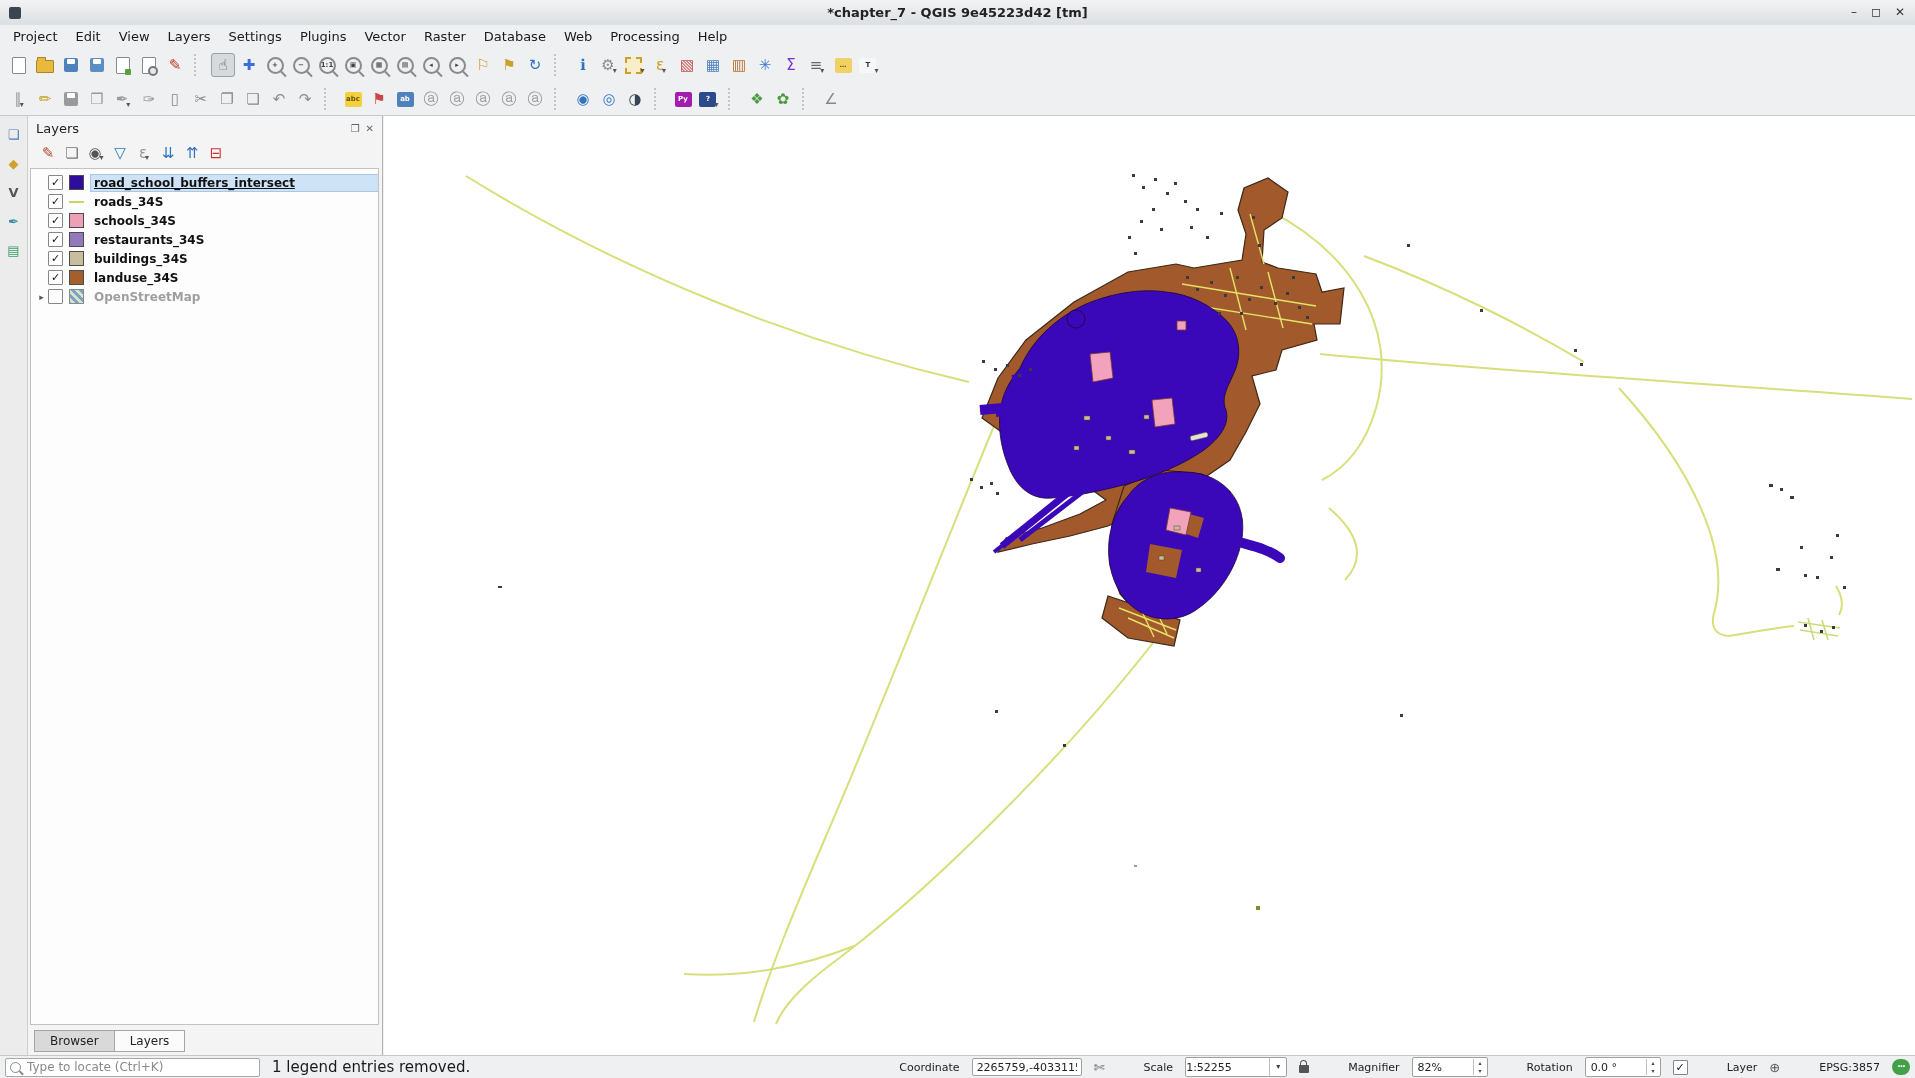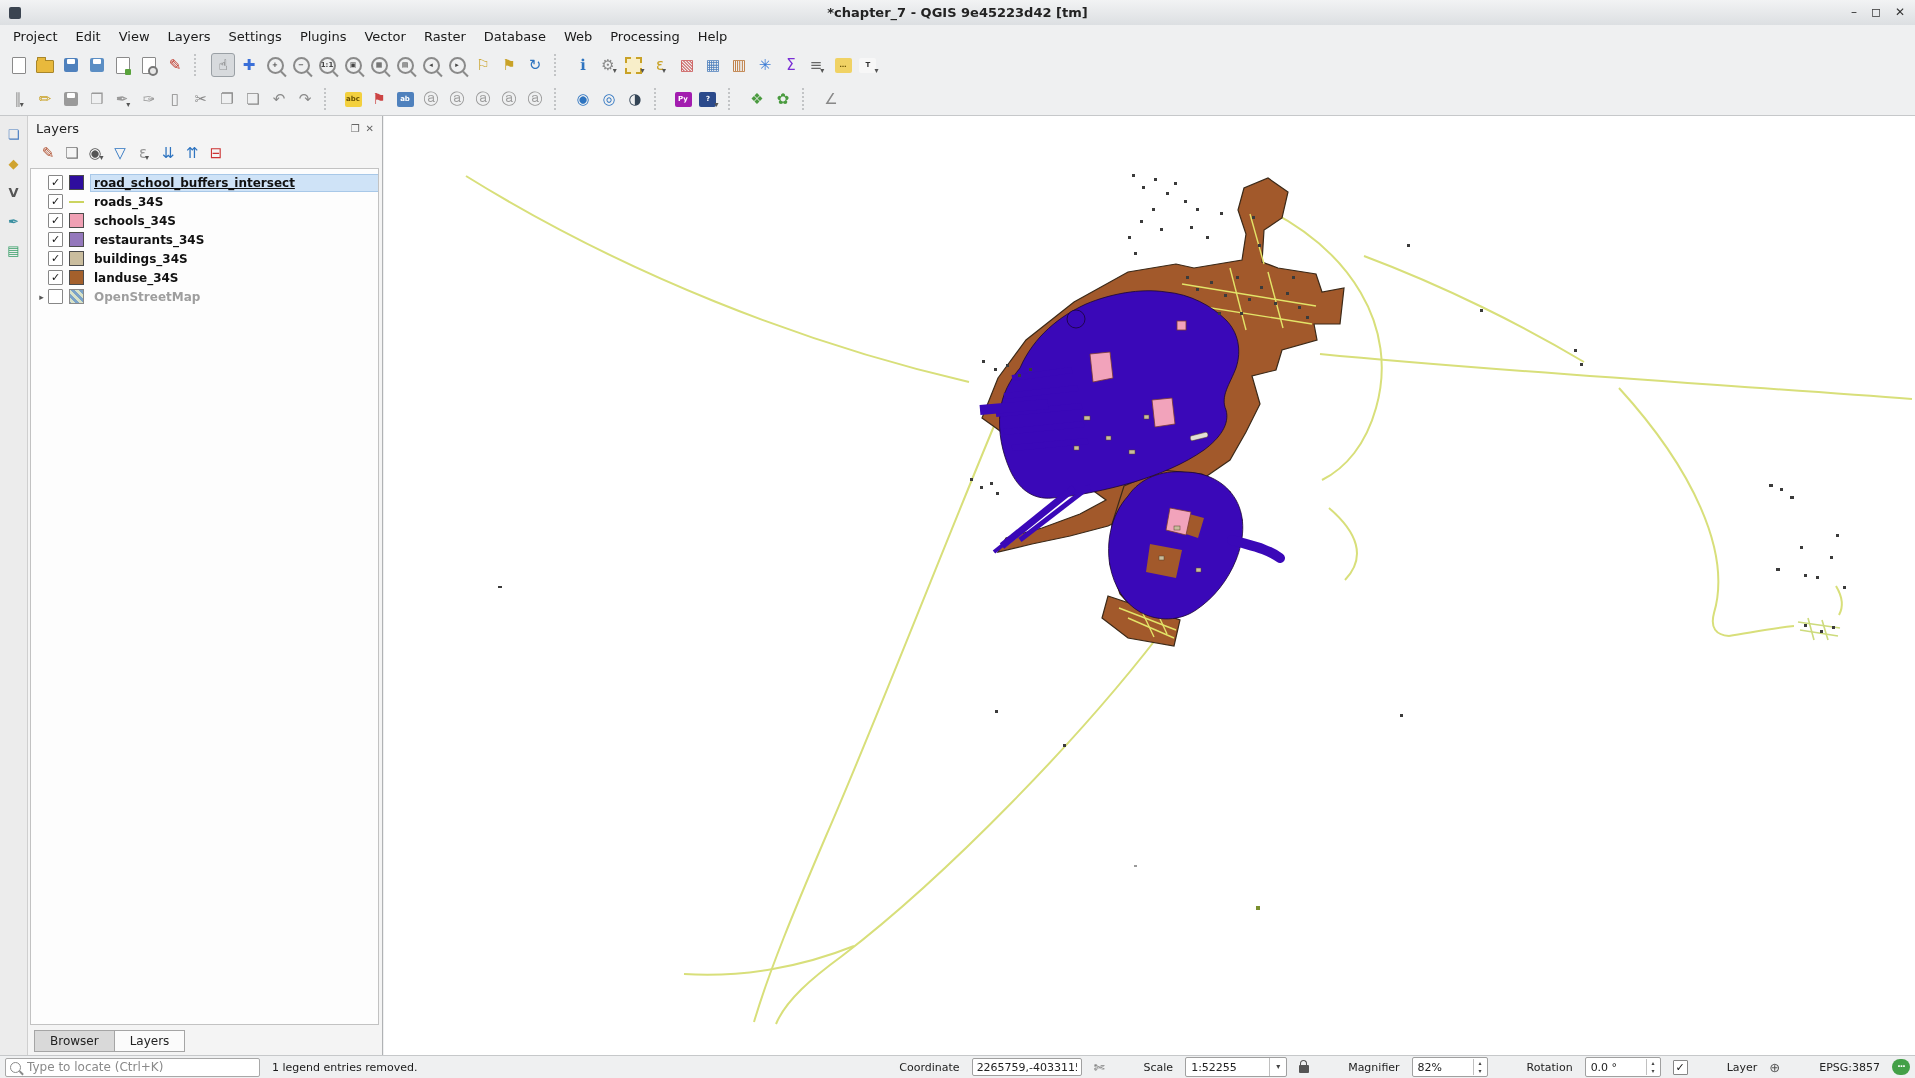--- a/index.html
+++ b/index.html
@@ -76,27 +76,27 @@
   .canvas{position:absolute;left:384px;top:116px;width:1531px;bottom:23px;background:var(--background,#fff);overflow:hidden;}
   .canvas svg{position:absolute;left:0;top:0;}
   
   .statusbar{position:absolute;left:0;bottom:0;width:100%;height:23px;background:#eff0f1;
     border-top:1px solid #c6c8ca;box-sizing:border-box;display:flex;align-items:center;padding:0 5px;gap:12px;font-size:11px;color:#222;}
   .locate{width:245px;height:17px;border:1px solid #a8a8a8;border-radius:2px;background:#fff;display:flex;align-items:center;padding:0 4px;gap:4px;flex:none;}
   .locate .ic-mag{width:9px;height:9px;border-width:1.5px;}
   .locate .ic-mag::after{width:5px;height:1.5px;bottom:-2px;right:-4px;}
   .locate input{border:none;outline:none;flex:1;font-size:12px;color:#333;background:transparent;font-family:inherit;}
   .locate input::placeholder{color:#8a8a8a;}
-  .sb-msg{font-size:11px;color:#1a1a1a;}
+  .sb-msg{font-size:15px;color:#1a1a1a;}
   .sb-spacer{flex:1;}
   .sb-label{color:#222;flex:none;margin-left:27px;}
   .sb-input{height:16px;border:1px solid #a0a0a0;border-radius:2px;background:#fff;font-size:11px;
      font-family:inherit;color:#222;text-align:left;padding:0 4px;box-sizing:content-box;}
   .sb-combo{height:18px;border:1px solid #a0a0a0;border-radius:2px;background:#fff;display:flex;align-items:center;width:100px;flex:none;}
-  .sb-combo span:first-child{flex:1;padding-left:5px;}
+  .sb-combo span:first-child{flex:1;}
   .combo-btn{width:16px;text-align:center;border-left:1px solid #c0c0c0;font-size:8px;color:#444;line-height:18px;}
   .sb-spin{height:18px;border:1px solid #a0a0a0;border-radius:2px;background:#fff;display:flex;align-items:center;width:74px;flex:none;}
   .sb-spin > span:first-child{flex:1;padding-left:5px;}
   .spin-arrows{display:flex;flex-direction:column;border-left:1px solid #c0c0c0;width:13px;}
   .spin-arrows i{font-style:normal;font-size:6px;line-height:8px;text-align:center;color:#444;}
   .ic-lock{width:10px;height:8px;background:#555;border-radius:1px;position:relative;margin-top:4px;flex:none;}
   .ic-lock::before{content:"";position:absolute;top:-5px;left:1px;width:5px;height:5px;border:1.5px solid #555;border-bottom:none;border-radius:4px 4px 0 0;}
   .sb-ic{font-size:13px;color:#555;flex:none;line-height:1;}
   .ic-bubble{width:18px;height:16px;background:#43a047;border-radius:8px;color:#fff;font-size:9px;font-weight:bold;
     text-align:center;line-height:14px;flex:none;letter-spacing:-1px;}

